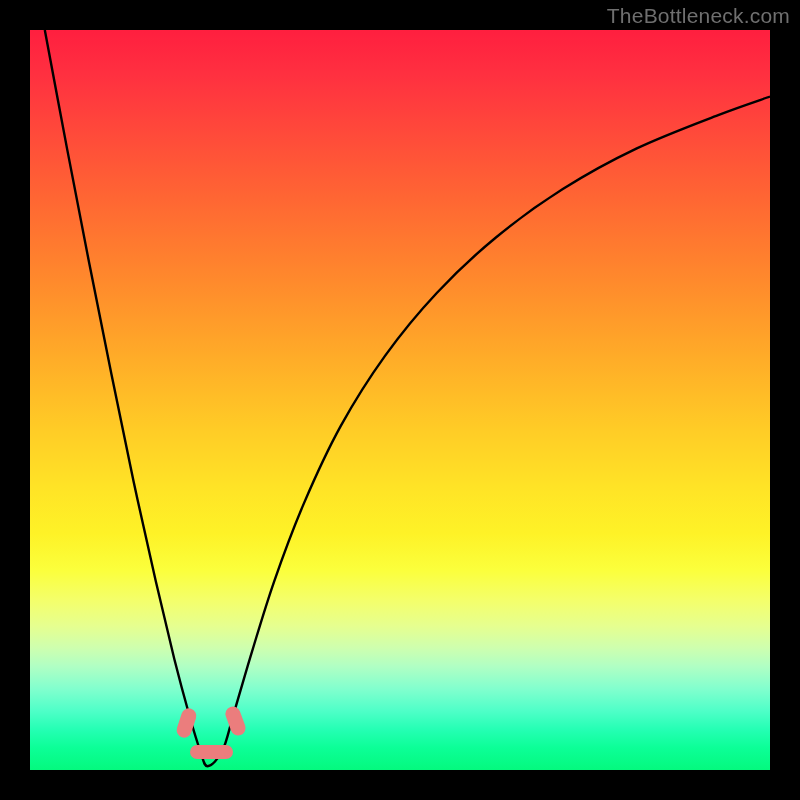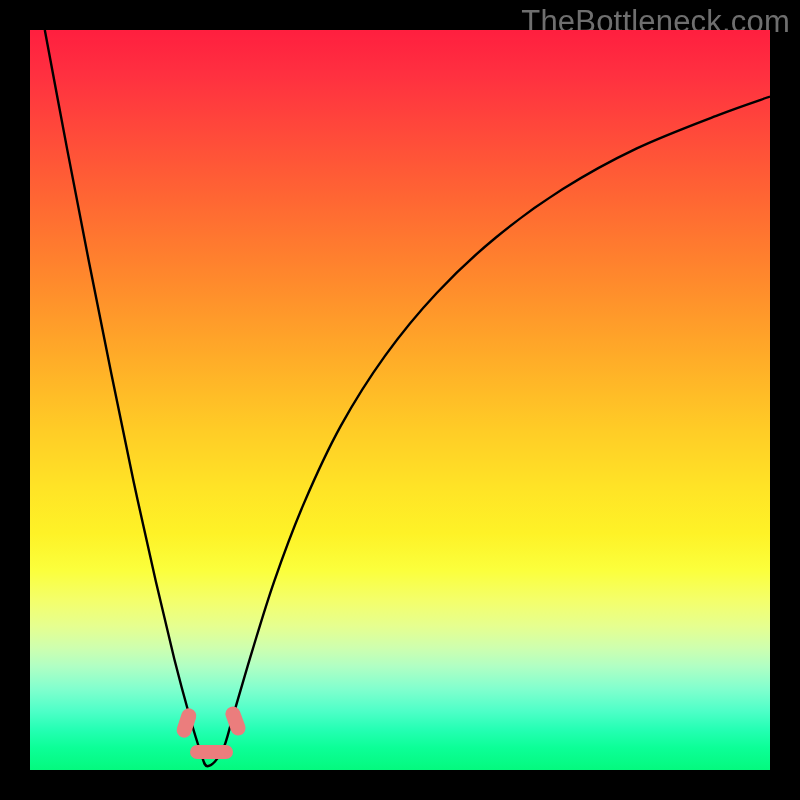--- a/index.html
+++ b/index.html
@@ -45,21 +45,21 @@
       #25ffb4 94.5%,
       #0cff97 97%,
       #04f97e 100%
     );
   }
   .watermark {
     position: absolute;
     top: 4px;
     right: 10px;
     color: #6f6f6f;
-    font-size: 31px;
+    font-size: 21px;
     letter-spacing: 0.2px;
     user-select: none;
   }
   svg.curves {
     position: absolute;
     left: 0;
     top: 0;
     width: 740px;
     height: 740px;
   }

